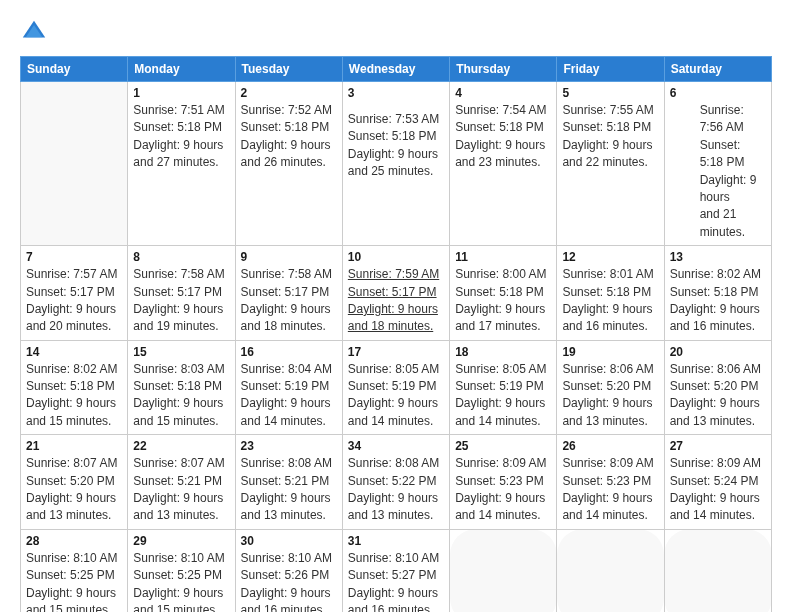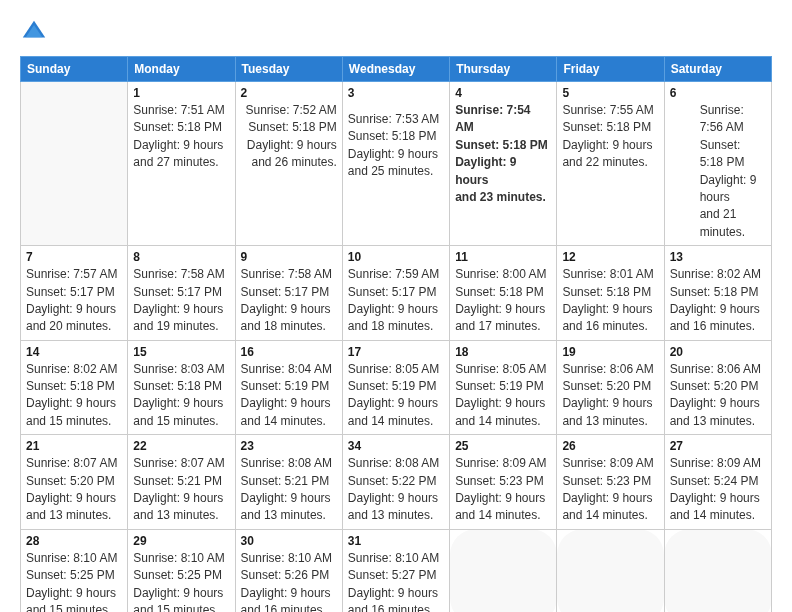--- a/index.html
+++ b/index.html
@@ -134,35 +134,35 @@
           <td class="empty"></td>
           <td>
             <span class="day-num">1</span>
             <div class="day-info" style="white-space: pre-line;">Sunrise: 7:51 AM
 Sunset: 5:18 PM
 Daylight: 9 hours
 and 27 minutes.</div>
           </td>
           <td>
             <span class="day-num">2</span>
-            <div class="day-info" style="white-space: pre-line; text-align: right;">Sunrise: 7:52 AM
+            <div class="day-info" style="white-space: pre-line;">Sunrise: 7:52 AM
 Sunset: 5:18 PM
 Daylight: 9 hours
 and 26 minutes.</div>
           </td>
           <td>
             <span class="day-num">3</span>
             <div class="day-info" style="white-space: pre-line; margin-top: 11px;">Sunrise: 7:53 AM
 Sunset: 5:18 PM
 Daylight: 9 hours
 and 25 minutes.</div>
           </td>
           <td>
             <span class="day-num">4</span>
-            <div class="day-info" style="white-space: pre-line; font-weight: bold;">Sunrise: 7:54 AM
+            <div class="day-info" style="white-space: pre-line;">Sunrise: 7:54 AM
 Sunset: 5:18 PM
 Daylight: 9 hours
 and 23 minutes.</div>
           </td>
           <td>
             <span class="day-num">5</span>
             <div class="day-info" style="white-space: pre-line;">Sunrise: 7:55 AM
 Sunset: 5:18 PM
 Daylight: 9 hours
 and 22 minutes.</div>
@@ -192,21 +192,21 @@
           </td>
           <td>
             <span class="day-num">9</span>
             <div class="day-info" style="white-space: pre-line;">Sunrise: 7:58 AM
 Sunset: 5:17 PM
 Daylight: 9 hours
 and 18 minutes.</div>
           </td>
           <td>
             <span class="day-num">10</span>
-            <div class="day-info" style="white-space: pre-line;">Sunrise: 7:59 AM
+            <div class="day-info" style="white-space: pre-line; text-decoration: underline;">Sunrise: 7:59 AM
 Sunset: 5:17 PM
 Daylight: 9 hours
 and 18 minutes.</div>
           </td>
           <td>
             <span class="day-num">11</span>
             <div class="day-info" style="white-space: pre-line;">Sunrise: 8:00 AM
 Sunset: 5:18 PM
 Daylight: 9 hours
 and 17 minutes.</div>

